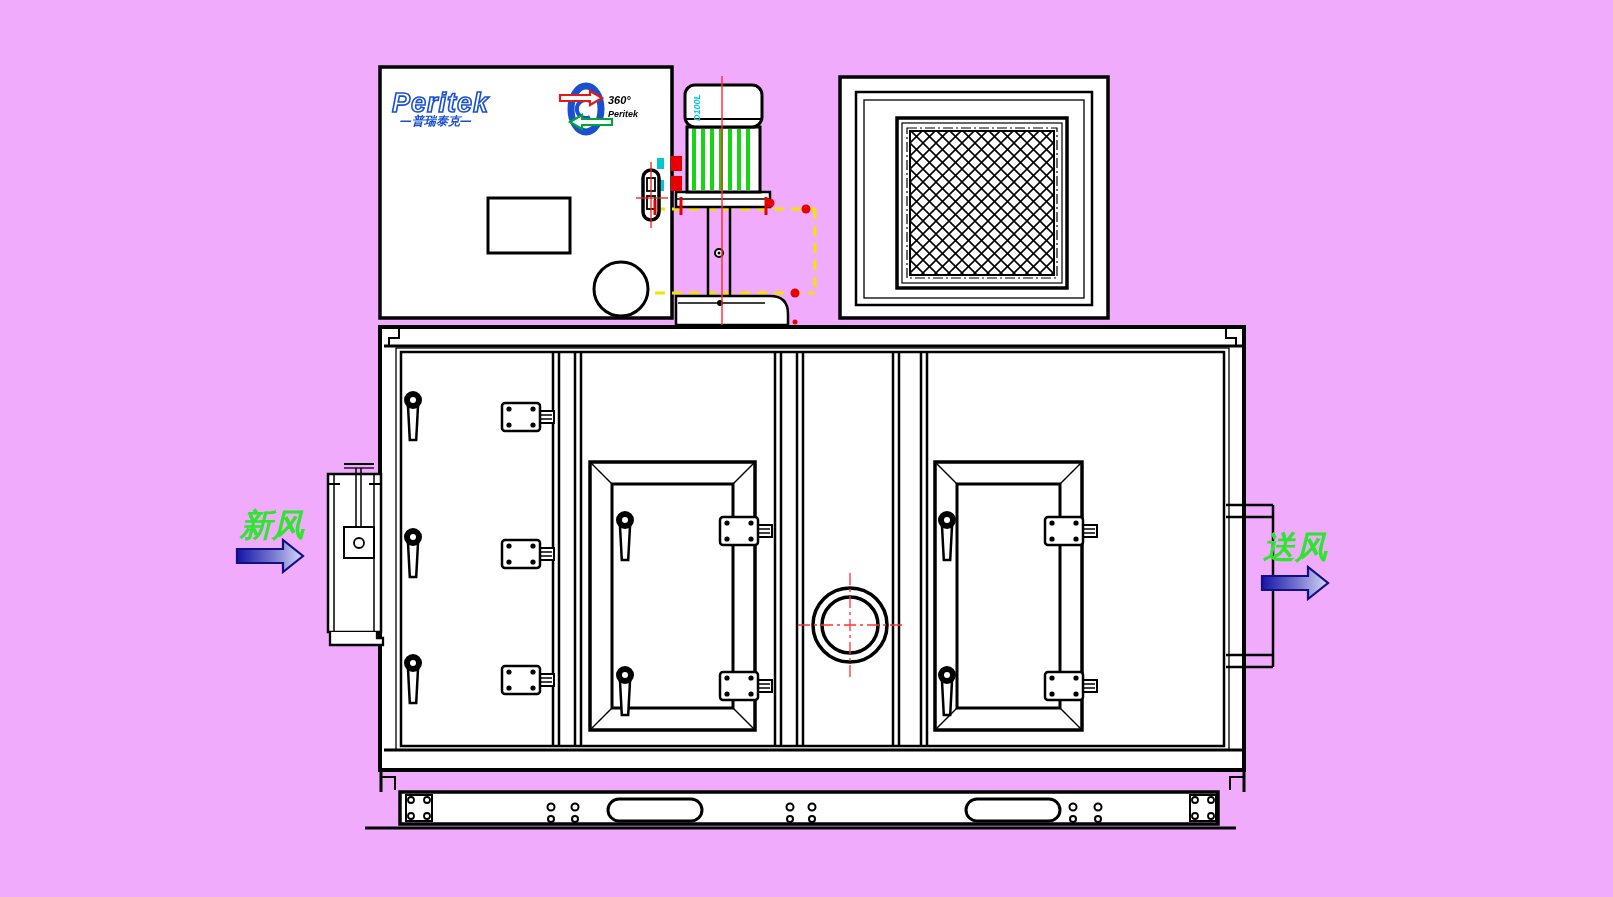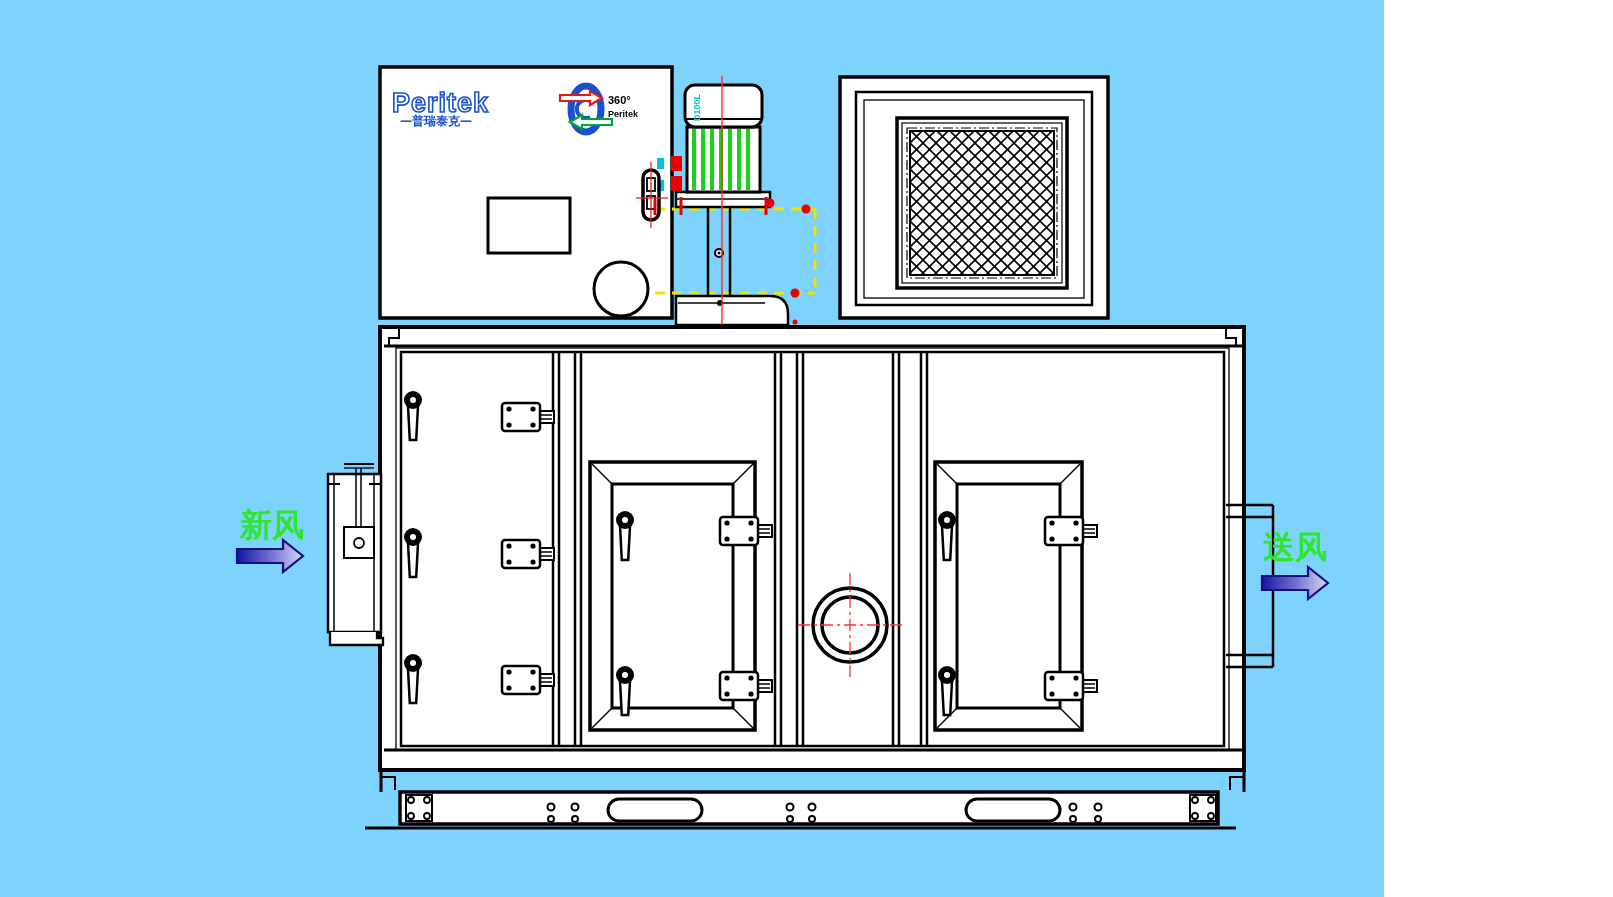--- a/index.html
+++ b/index.html
@@ -1,16 +1,16 @@
 <!DOCTYPE html>
 <html><head>
 <meta charset="utf-8">
 <style>
   html,body{margin:0;padding:0;background:#ffffff;}
-  #canvas{position:relative;width:1384px;height:897px;background:#7dd3fc;overflow:hidden;}
+  #canvas{position:relative;width:1613px;height:897px;background:#f0abfc;overflow:hidden;font-style:italic;}
   svg{position:absolute;left:0;top:0;}
   text{font-family:"Liberation Sans","DejaVu Sans",sans-serif;}
   .cn{font-family:"DejaVu Sans","Liberation Sans",sans-serif;}
 </style>
 </head>
 <body>
 
 <div id="canvas">
 <svg width="1613" height="897" viewBox="0 0 1613 897" xmlns="http://www.w3.org/2000/svg">
 

